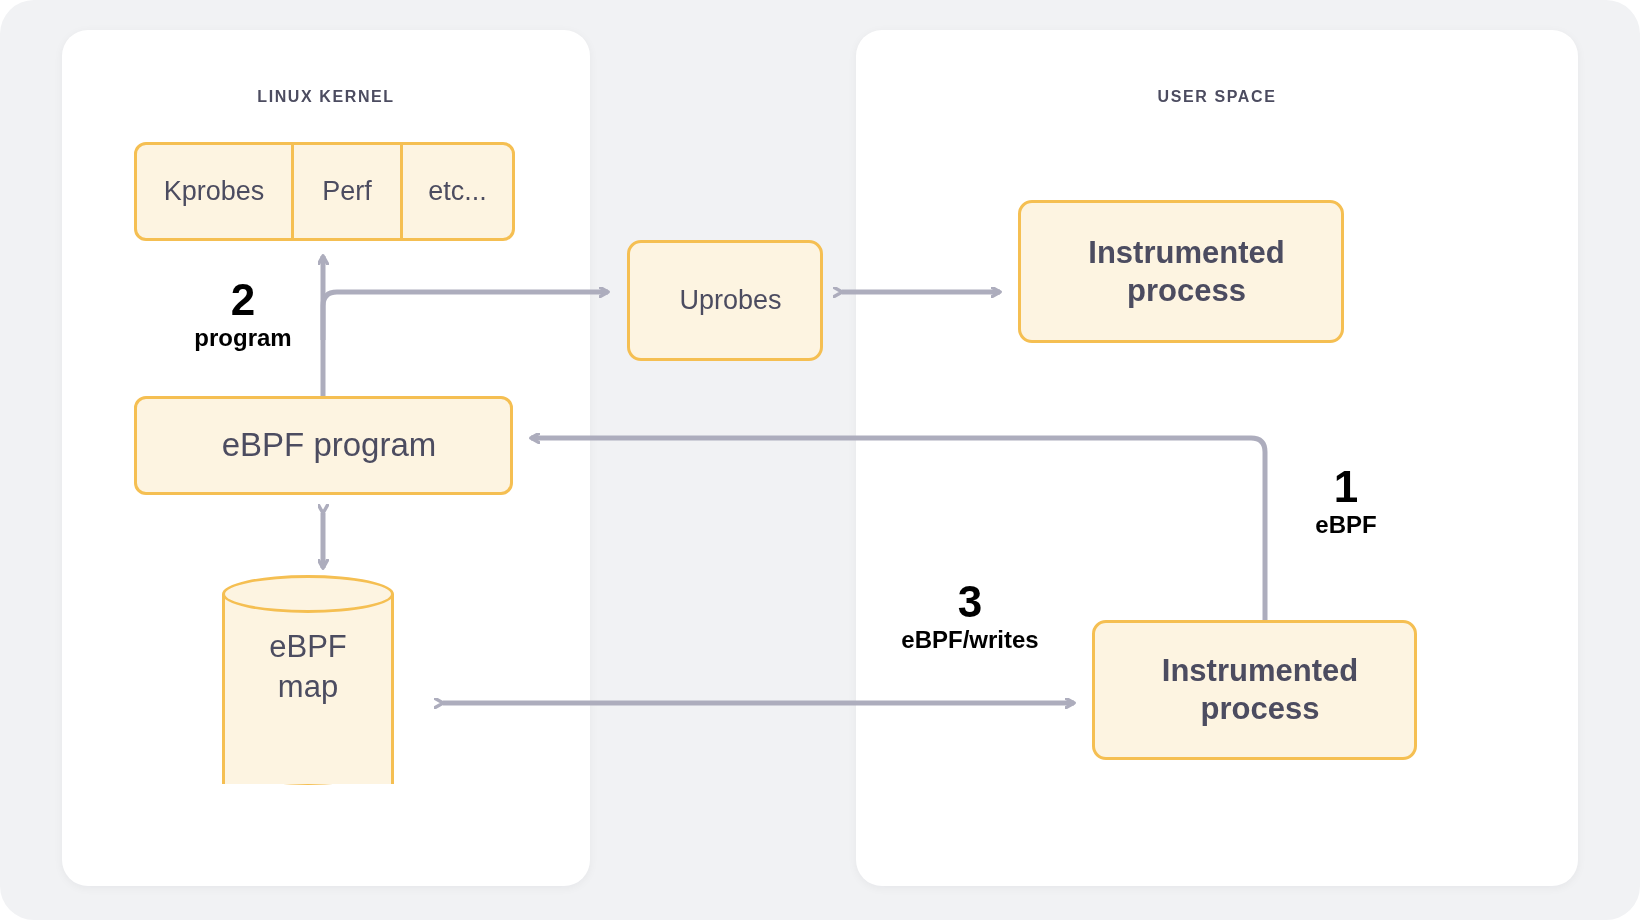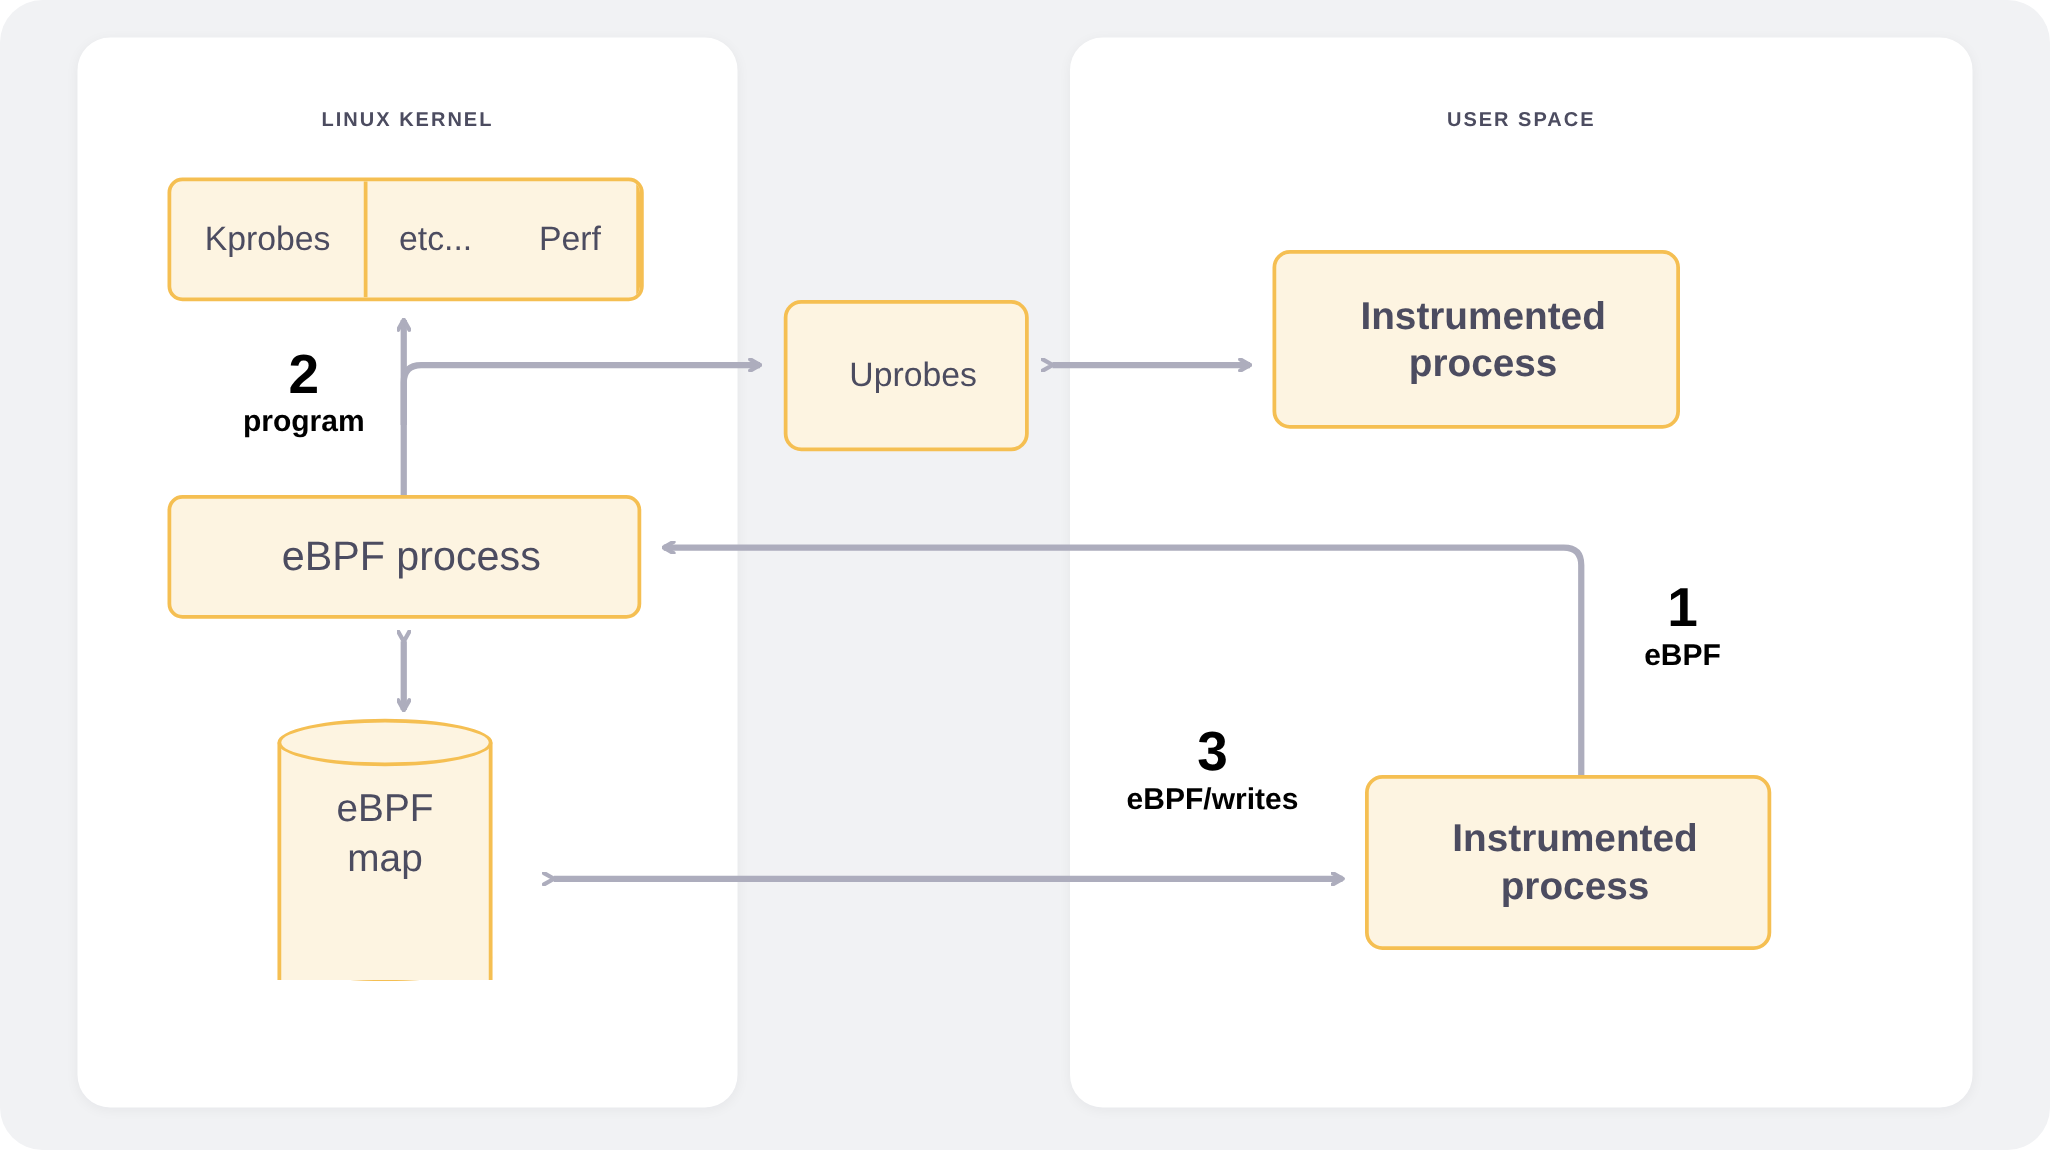--- a/index.html
+++ b/index.html
@@ -141,25 +141,25 @@
       <path d="M323,513 L323,568" marker-end="url(#ah)" marker-start="url(#ah)"></path>
 
       <path d="M1265,620 L1265,452 Q1265,438 1251,438 L531,438" marker-end="url(#ah)"></path>
 
       <path d="M443,703 L1074,703" marker-end="url(#ah)" marker-start="url(#ah)"></path>
     </g>
   </svg>
 
   <div class="ybox" id="probe-box">
     <div class="probe-cell" id="probe-cell-0">Kprobes</div>
+    <div class="probe-cell" id="probe-cell-1">Perf</div>
     <div class="probe-cell" id="probe-cell-2">etc...</div>
-    <div class="probe-cell" id="probe-cell-1">Perf</div>
-  </div>
-
-  <div class="ybox" id="ebpf-program-box">eBPF process</div>
+  </div>
+
+  <div class="ybox" id="ebpf-program-box">eBPF program</div>
 
   <div class="ybox" id="uprobes-box">Uprobes</div>
 
   <div class="ybox" id="proc-top-box">
     <span>
       <span>Instrumented</span><br>
       <span>process</span>
     </span>
   </div>
 

